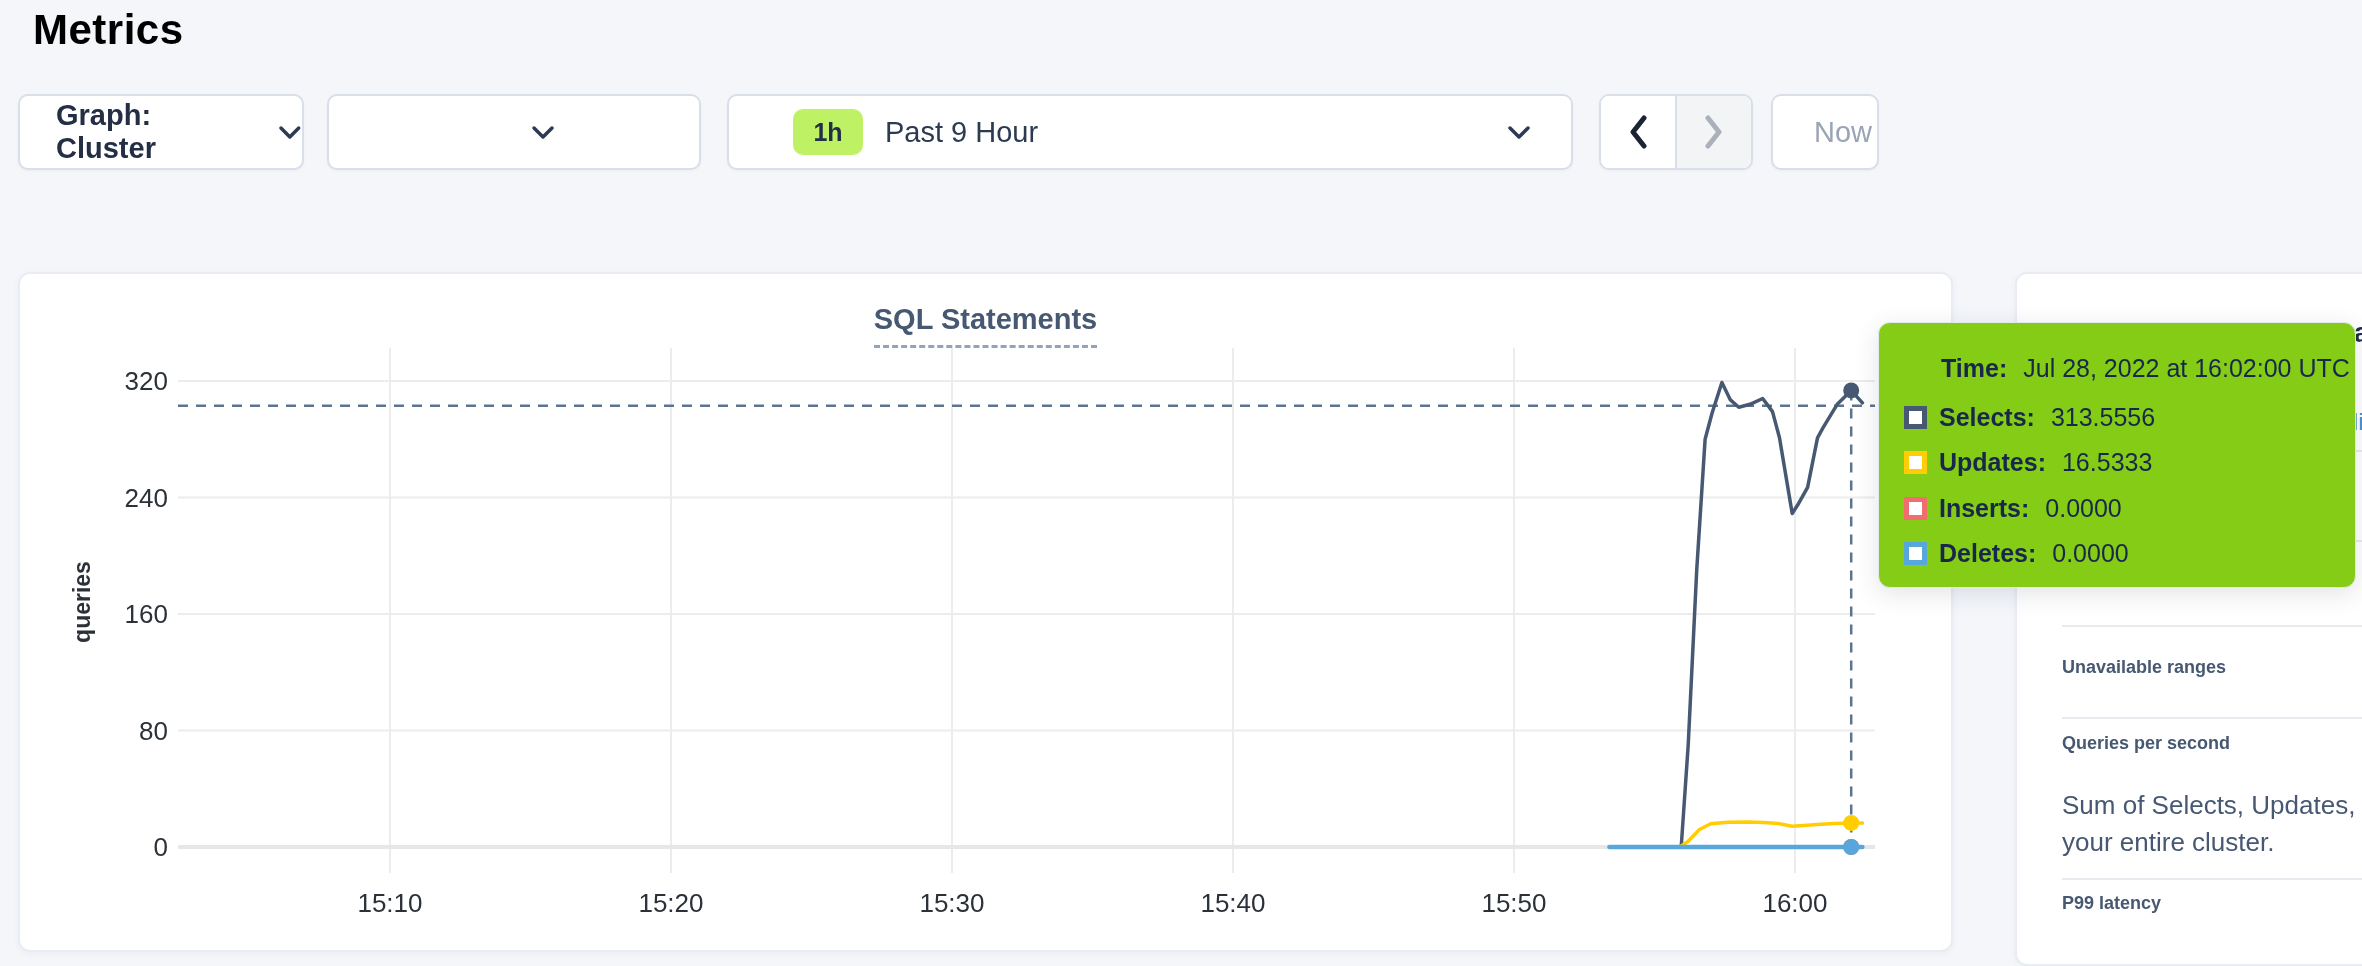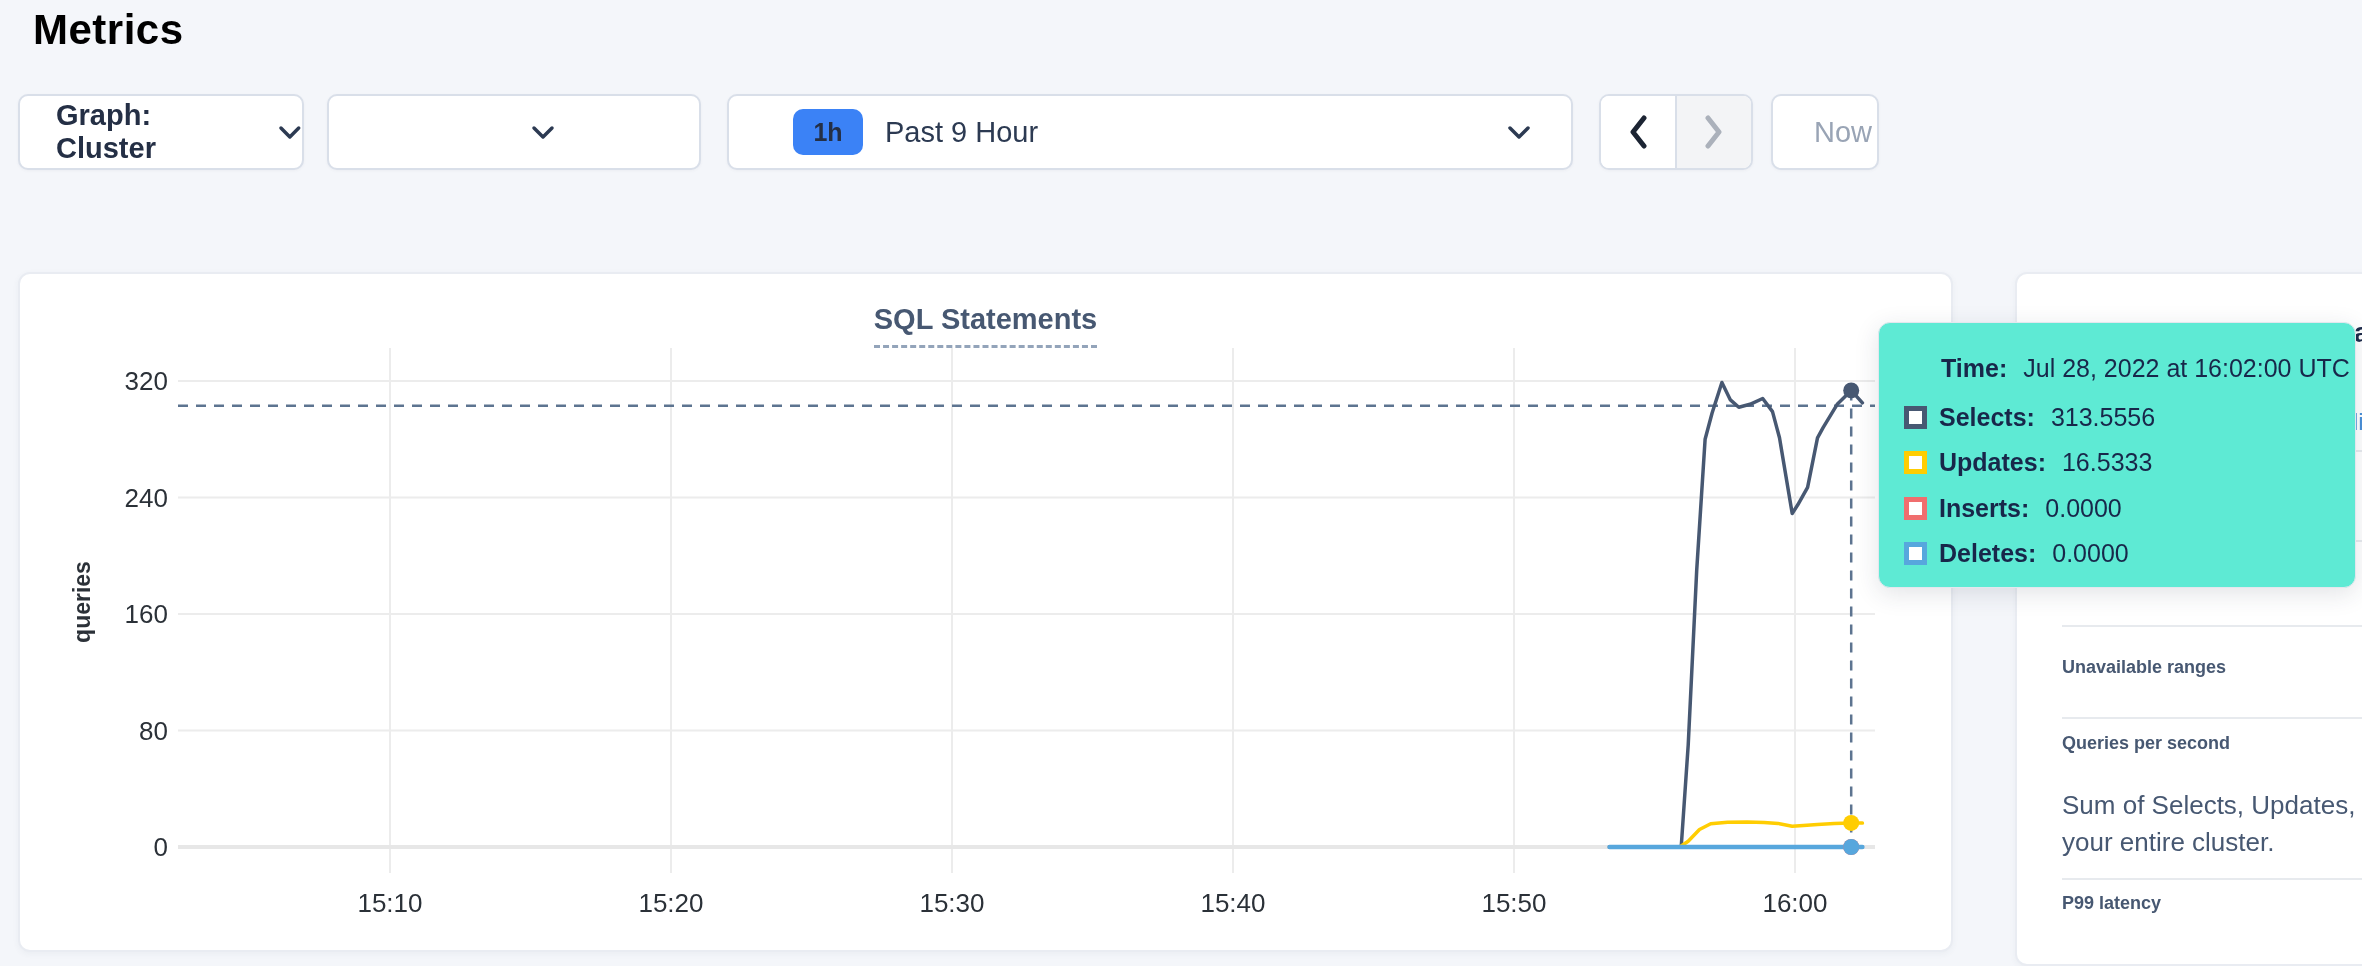--- a/index.html
+++ b/index.html
@@ -21,21 +21,21 @@
     box-shadow:0 1px 3px rgba(70,80,100,.05);
     padding-left:36px;
   }
   .btn .lbl{font-size:29px;font-weight:700;color:#242f45;}
   .chev{width:24px;height:15px;margin-left:22px;}
   .chev polyline{fill:none;stroke:#2c3a52;stroke-width:3.5;stroke-linecap:round;stroke-linejoin:round;}
   #graph-dropdown{left:18px;width:286px;}
   #dashboard-dropdown{left:327px;width:374px;}
   #time-range-dropdown{left:727px;width:846px;justify-content:flex-start;}
   #time-range-badge{
-    margin-left:28px;width:70px;height:46px;border-radius:10px;background:#3b82f6;
+    margin-left:28px;width:70px;height:46px;border-radius:10px;background:#bef264;
     display:flex;align-items:center;justify-content:center;
     font-size:25px;font-weight:700;color:#242f45;
   }
   #time-range-label{margin-left:22px;font-size:29px;font-weight:400;color:#2c3a52;}
   #time-range-dropdown .chev{position:absolute;right:40px;margin:0;}
   #arrow-group{left:1599px;width:154px;padding:0;overflow:hidden;display:flex;align-items:stretch;justify-content:stretch;}
   #prev-button,#next-button{flex:1;display:flex;align-items:center;justify-content:center;}
   #prev-button{background:#fff;border-right:2px solid #d9dfe9;}
   #next-button{background:#f3f4f6;}
   .arrow-ic{width:20px;height:34px;}
@@ -52,21 +52,21 @@
   #main-panel{left:18px;top:272px;width:1935px;height:680px;}
   #side-panel{left:2015px;top:272px;width:400px;height:694px;}
   #chart-title-wrap{left:18px;top:303px;width:1935px;text-align:center;}
   #chart-title{
     display:inline-block;font-size:29px;font-weight:700;color:#475872;
     border-bottom:3px dashed #93a4ba;padding-bottom:9px;
   }
   #chart-svg{left:18px;top:272px;}
   
   #tooltip{
-    left:1878px;top:322px;width:476px;height:264px;background:#5eead4;
+    left:1878px;top:322px;width:476px;height:264px;background:#84cc16;
     border:1px solid #e3e7ee;border-radius:12px;z-index:20;
     box-shadow:0 6px 24px rgba(40,50,70,.13);
   }
   #tooltip-time{position:absolute;left:62px;top:31px;font-size:25px;color:#18274a;}
   #tooltip-time b{font-weight:700;margin-right:16px;}
   .tt-row{position:absolute;left:25px;height:24px;display:flex;align-items:center;}
   .tt-swatch{width:13px;height:13px;border-style:solid;border-width:5px;background:#fff;margin-right:12px;}
   .tt-label{font-size:25px;font-weight:700;color:#18274a;margin-right:16px;}
   .tt-value{font-size:25px;color:#18274a;}
   

